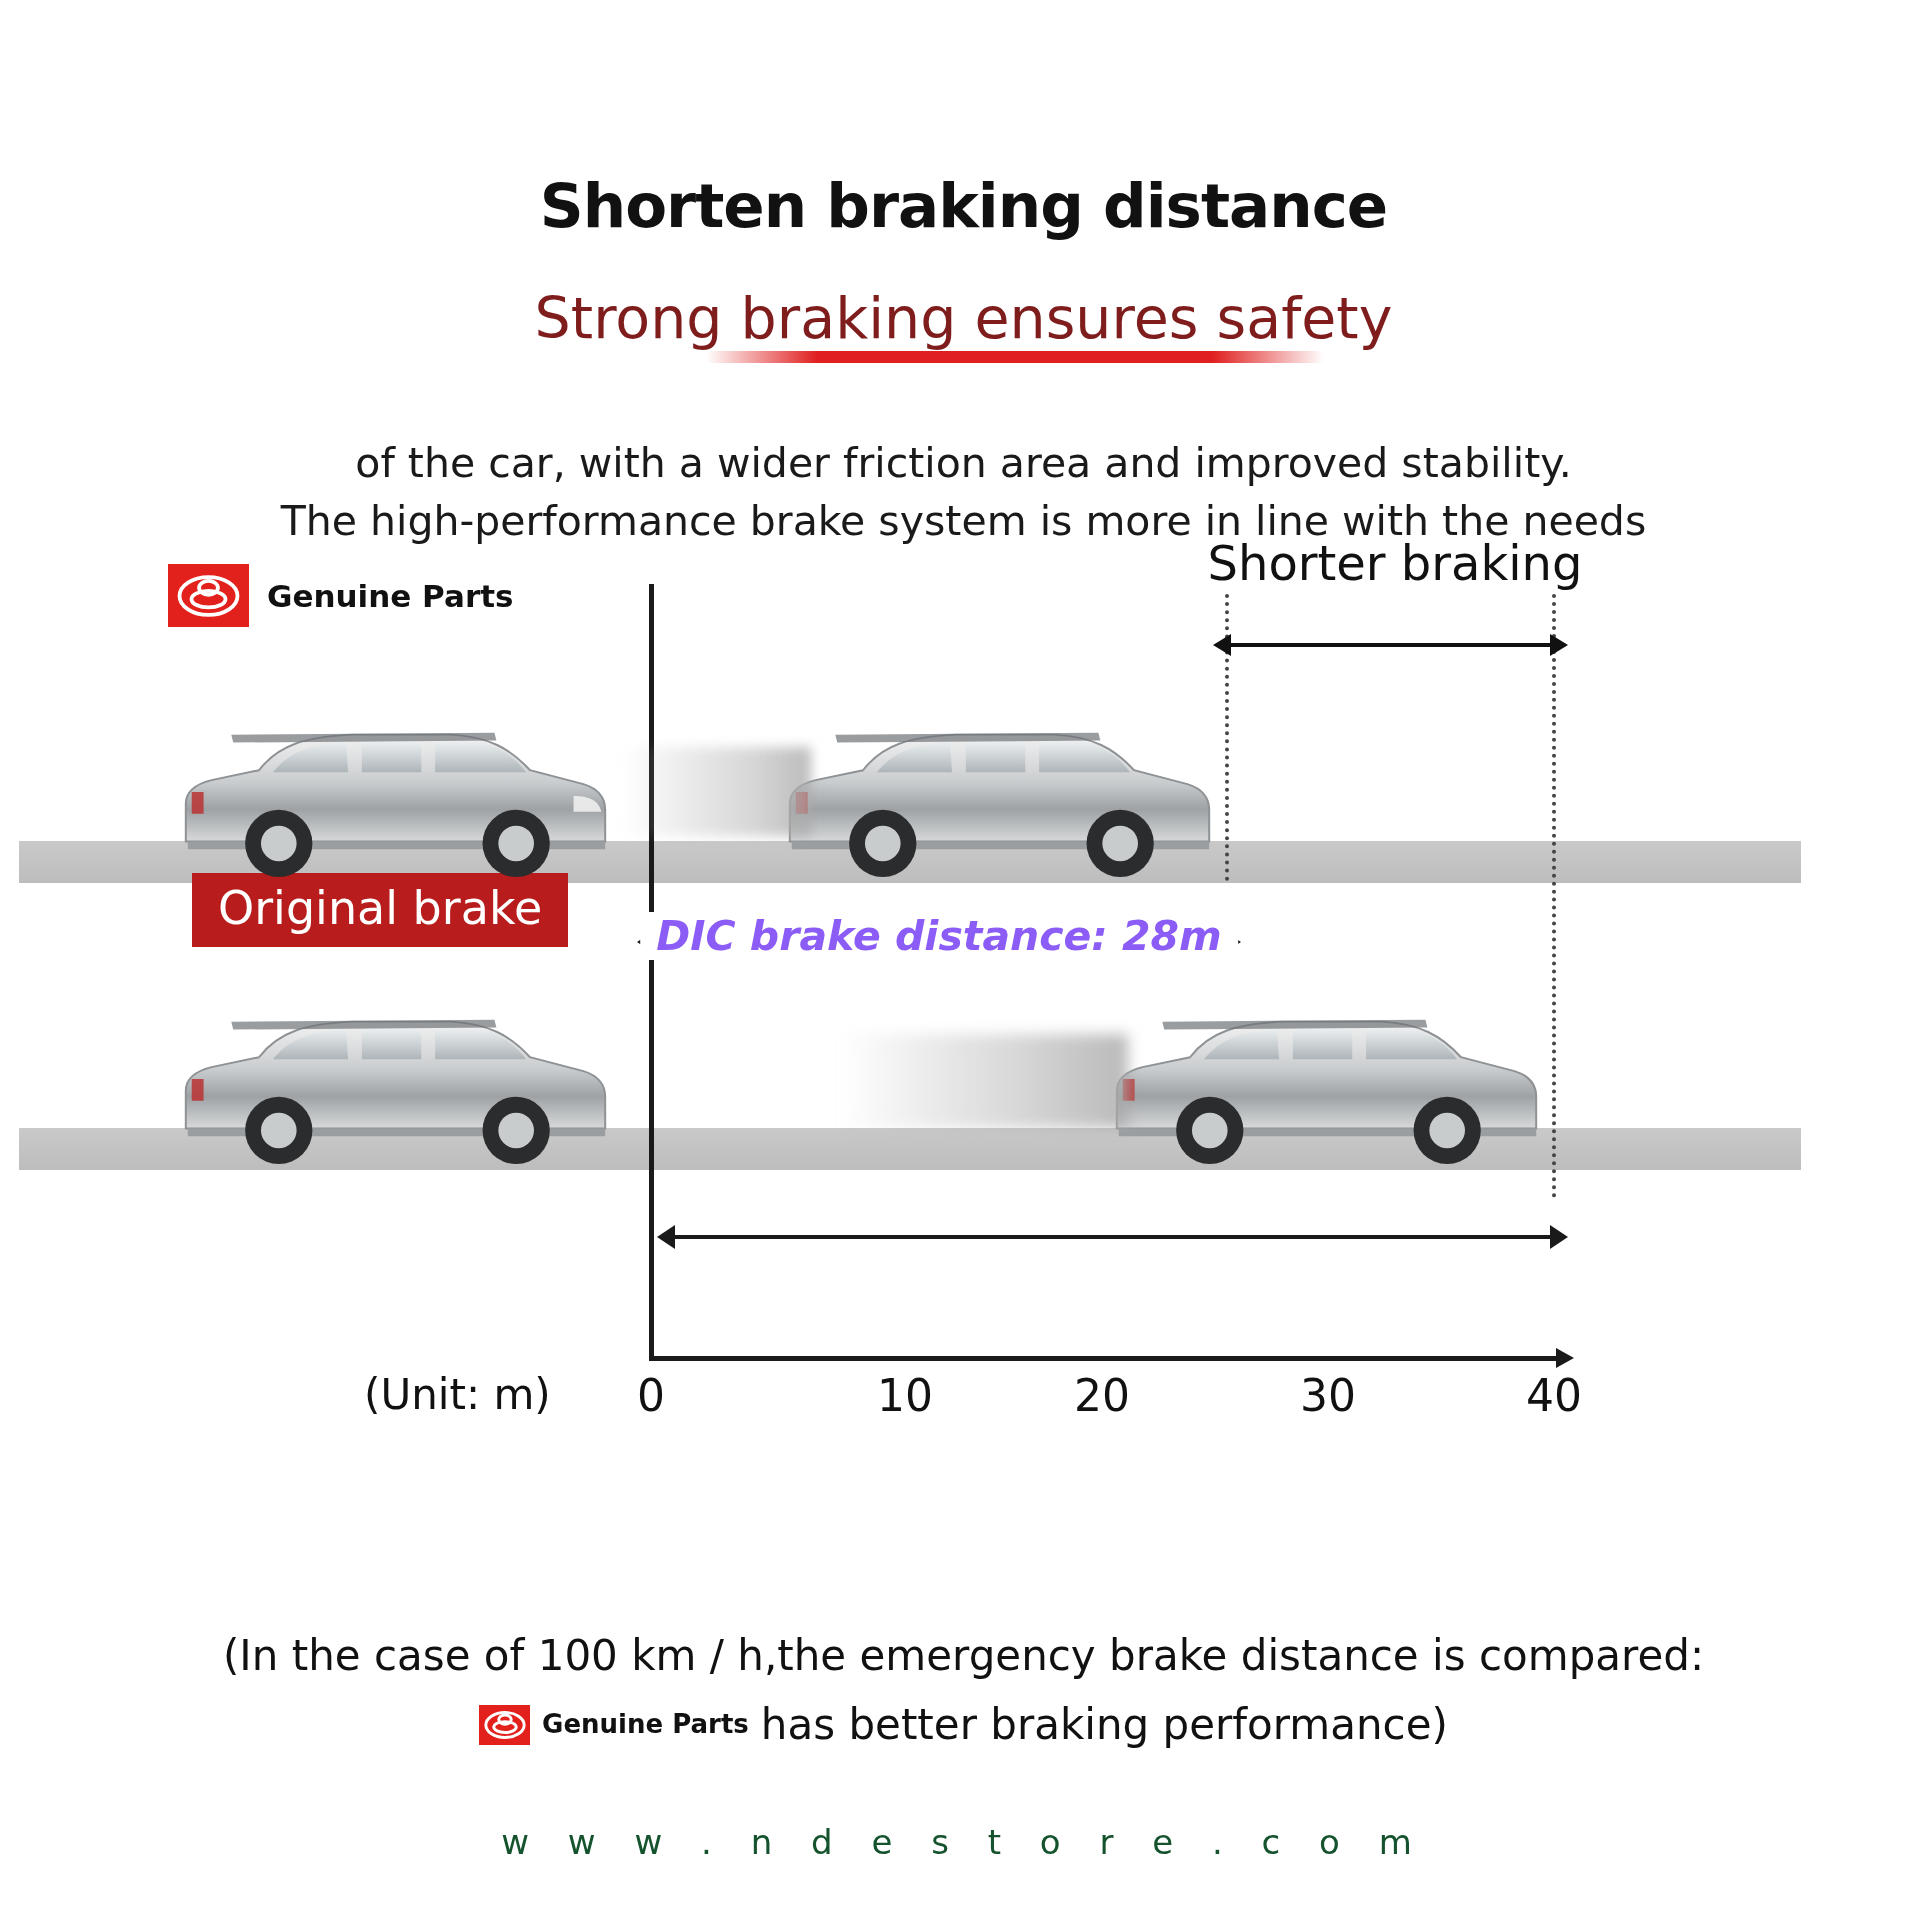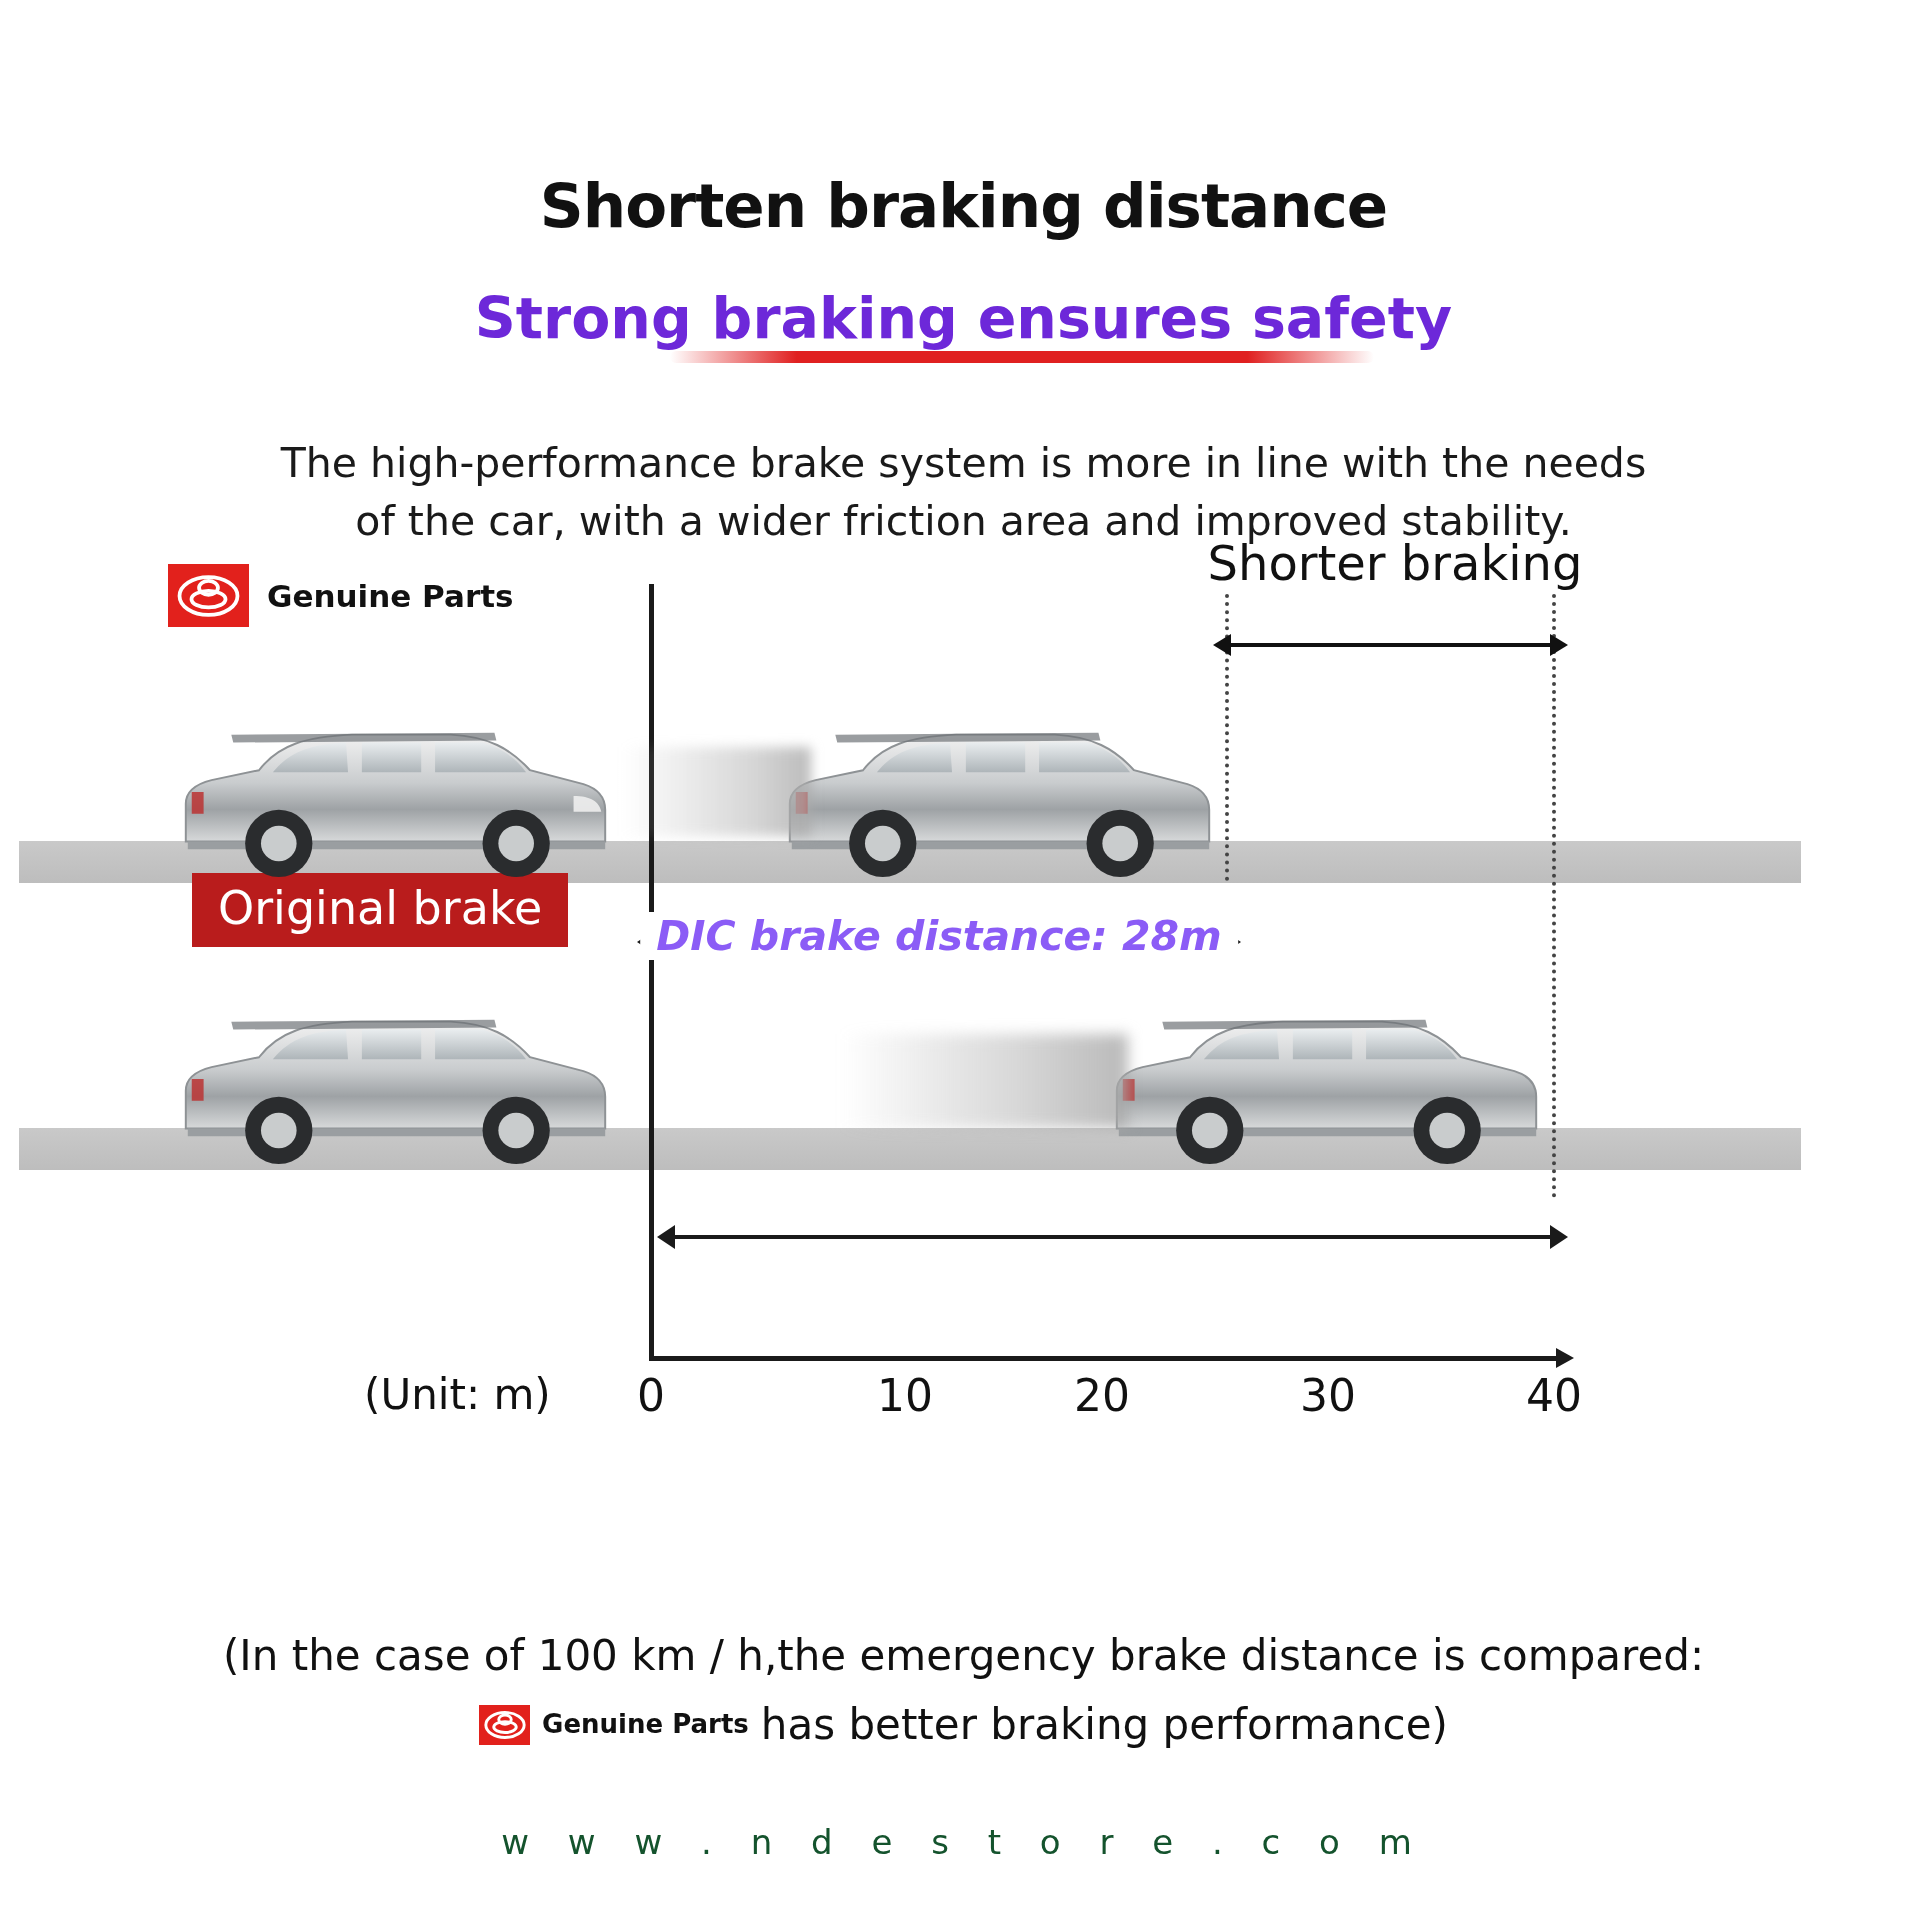--- a/index.html
+++ b/index.html
@@ -18,21 +18,21 @@
     position:absolute;left:0;right:0;top:170px;
     text-align:center;
     font-size:61px;font-weight:bold;letter-spacing:-1px;
     color:#111;
   }
   .subtitle-wrap{
     position:absolute;left:0;right:0;top:285px;text-align:center;
   }
   .subtitle{
     display:inline-block;position:relative;
-    font-size:57px;font-weight:700;color:#6d28d9;
+    font-size:57px;font-weight:400;color:#7f1d1d;
     padding-bottom:10px;
   }
   .subtitle .underline{
     position:absolute;left:20%;right:8%;bottom:-2px;height:12px;
     background:linear-gradient(90deg,rgba(224,32,32,0) 0%,#e02020 18%,#e02020 82%,rgba(224,32,32,0) 100%);
     border-radius:6px;
   }
   .lede{
     position:absolute;left:0;right:0;top:434px;text-align:center;
     font-size:41px;line-height:1.42;color:#1a1a1a;
@@ -148,22 +148,22 @@
   <div class="title">Shorten braking distance</div>
 
   <div class="subtitle-wrap">
     <span class="subtitle">
       <span>Strong braking ensures safety</span>
       <span class="underline"></span>
     </span>
   </div>
 
   <div class="lede">
+    <div>of the car, with a wider friction area and improved stability.</div>
     <div>The high-performance brake system is more in line with the needs</div>
-    <div>of the car, with a wider friction area and improved stability.</div>
   </div>
 
   <div class="chart">
 
     <div class="road top"></div>
     <div class="road bottom"></div>
 
     <div class="axis-v"></div>
     <div class="axis-h"></div>
 

